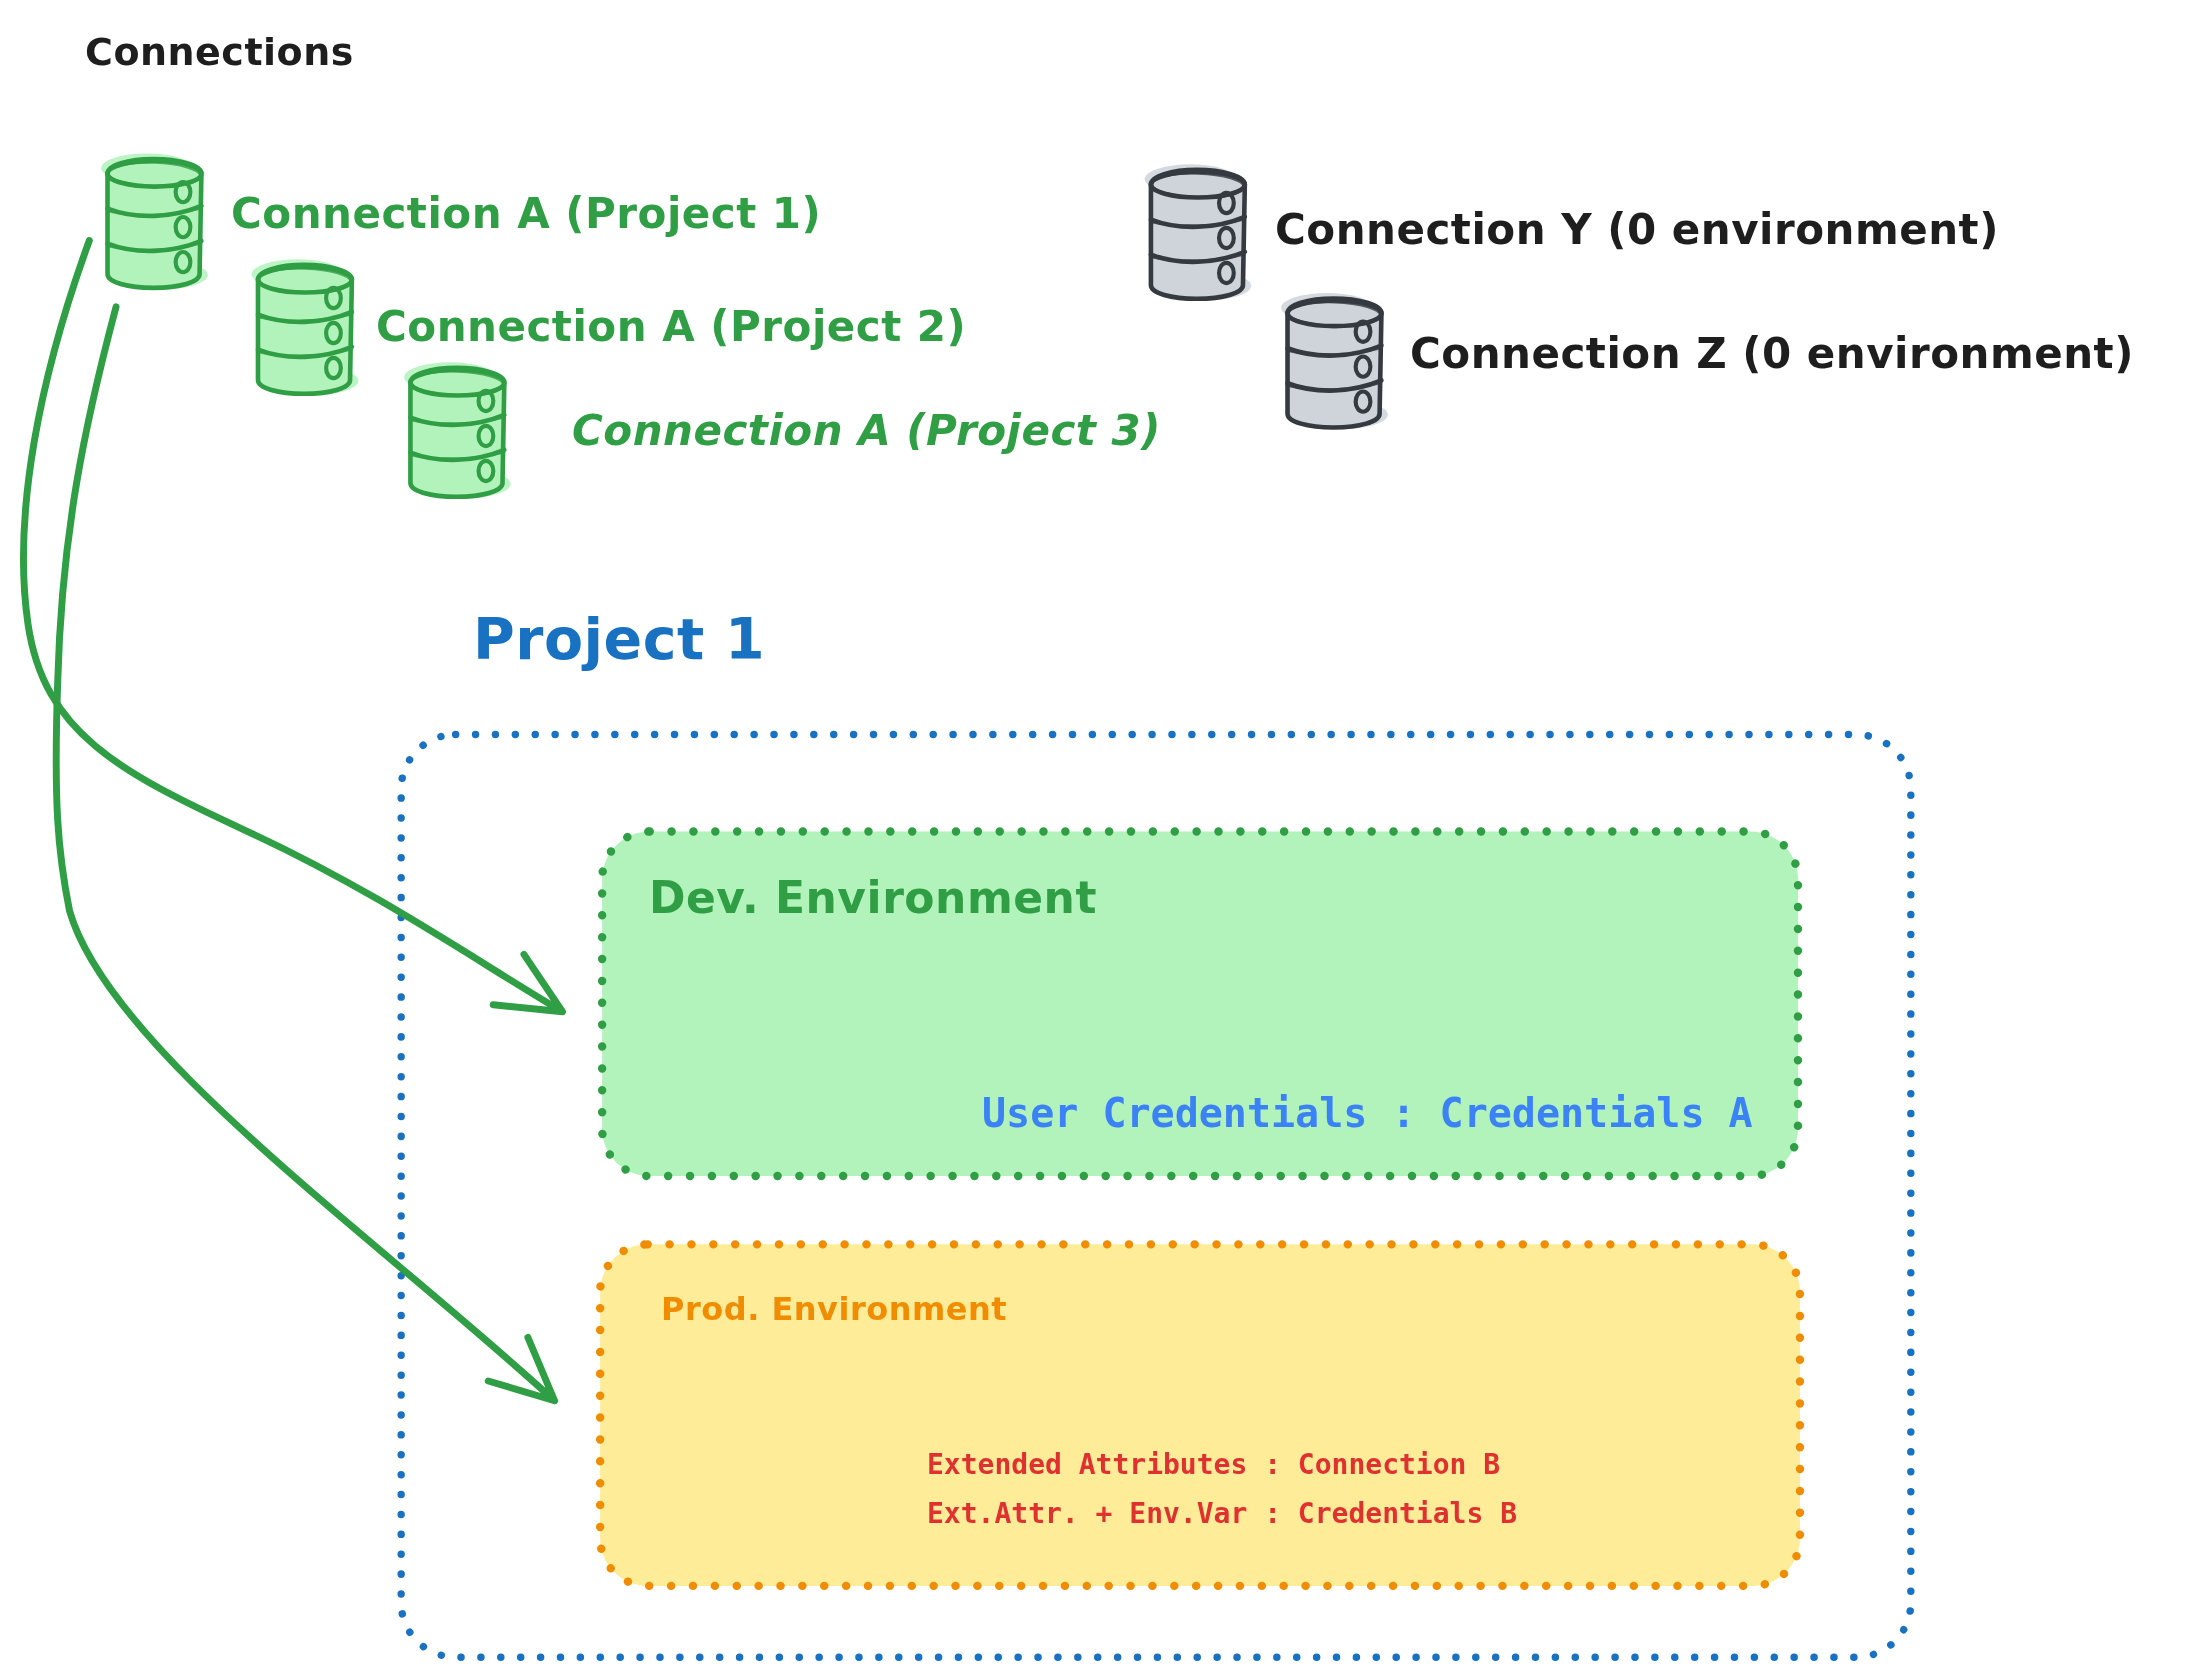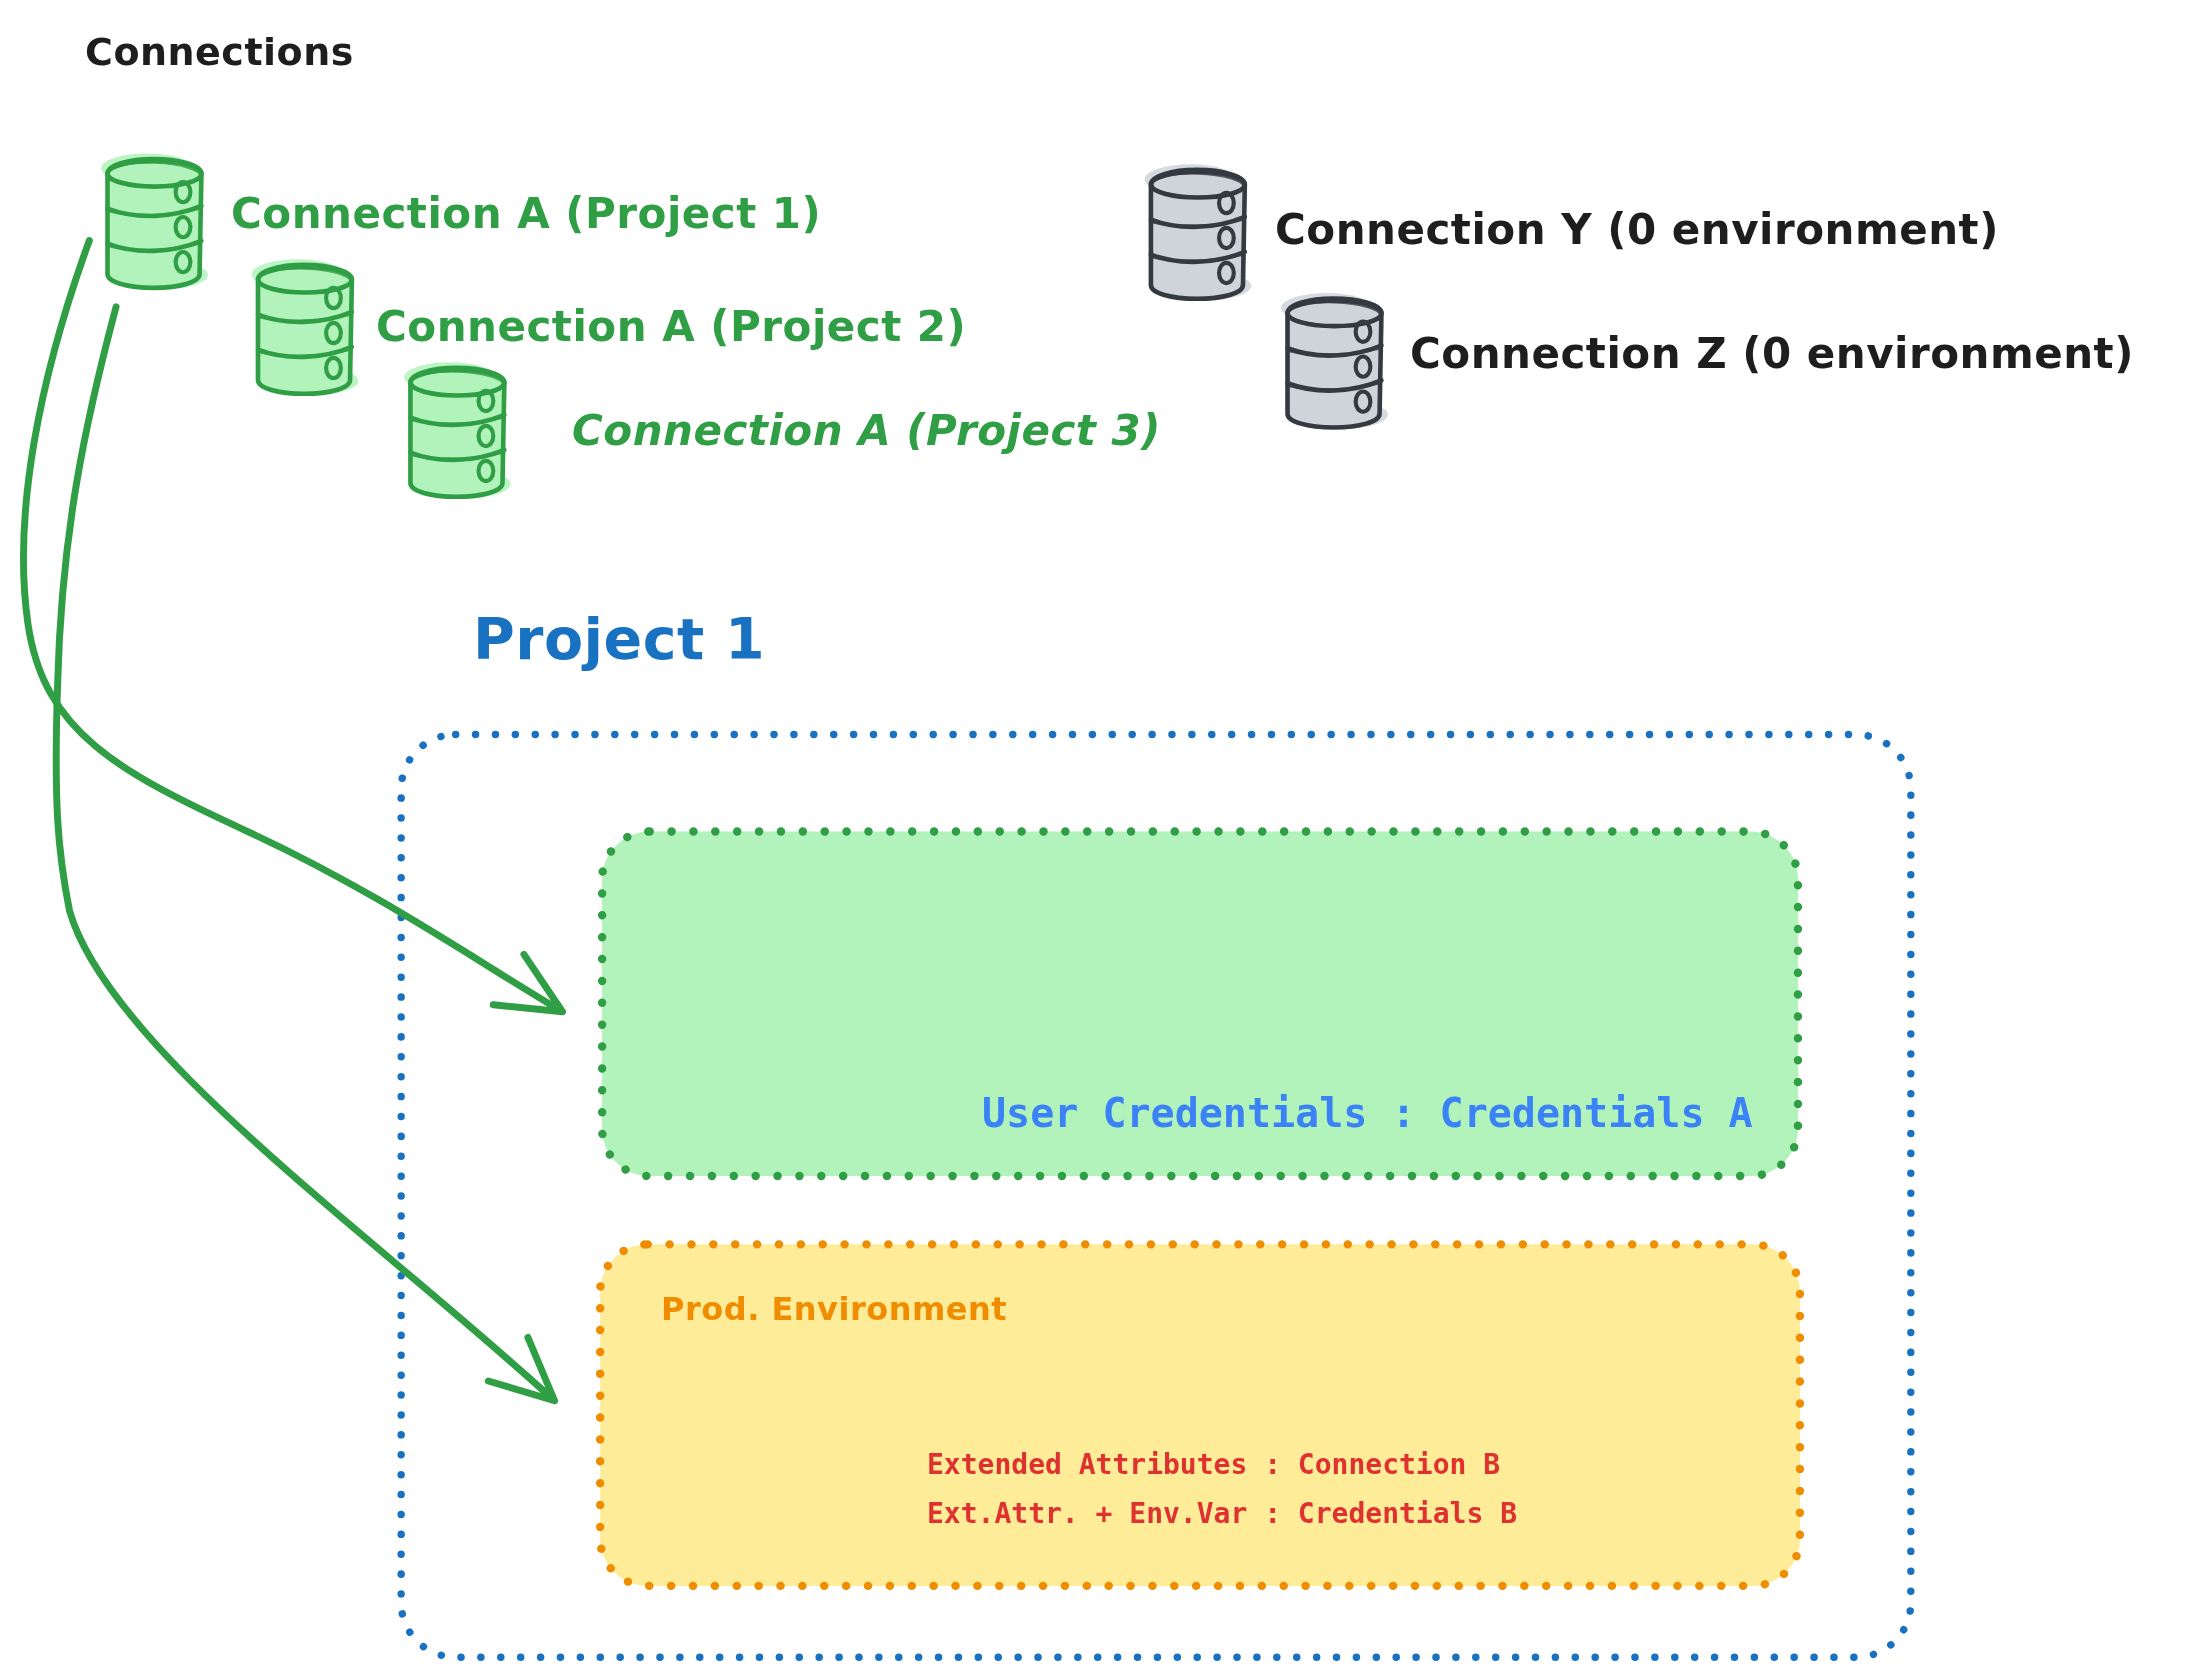--- a/index.html
+++ b/index.html
@@ -88,20 +88,21 @@
 
   <div class="txt hand label-green label-a1">Connection A (Project 1)</div>
   <div class="txt hand label-green label-a2">Connection A (Project 2)</div>
   <div class="txt hand label-green label-a3">Connection A (Project 3)</div>
 
   <div class="txt hand label-black label-y">Connection Y (0 environment)</div>
   <div class="txt hand label-black label-z">Connection Z (0 environment)</div>
 
   <div class="txt hand project-title">Project 1</div>
 
+  <div class="txt hand dev-title">Dev. Environment</div>
   <div class="txt mono dev-cred">User Credentials : Credentials A</div>
 
   <div class="txt hand prod-title">Prod. Environment</div>
   <div class="txt mono prod-lines">
     <div>Extended Attributes : Connection B</div>
     <div>Ext.Attr. + Env.Var : Credentials B</div>
   </div>
 
 </div>
 

